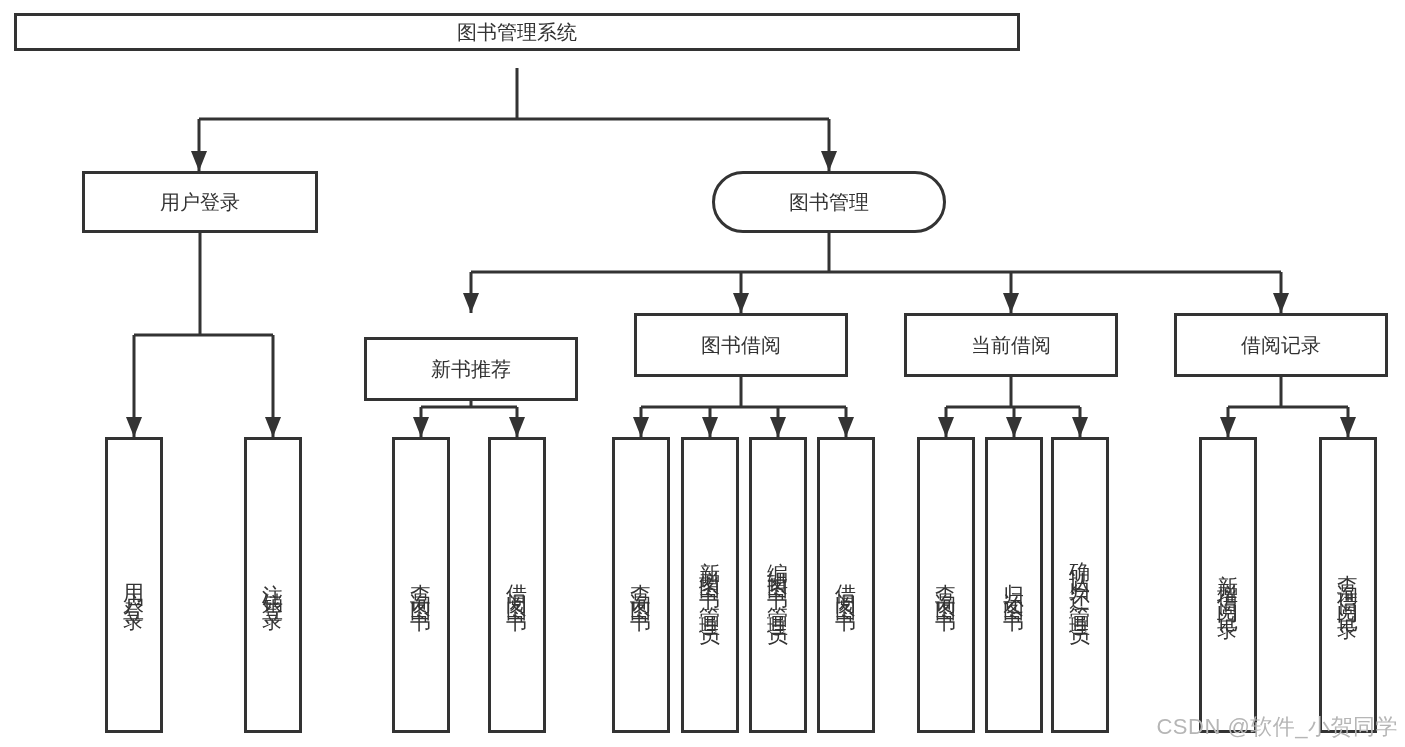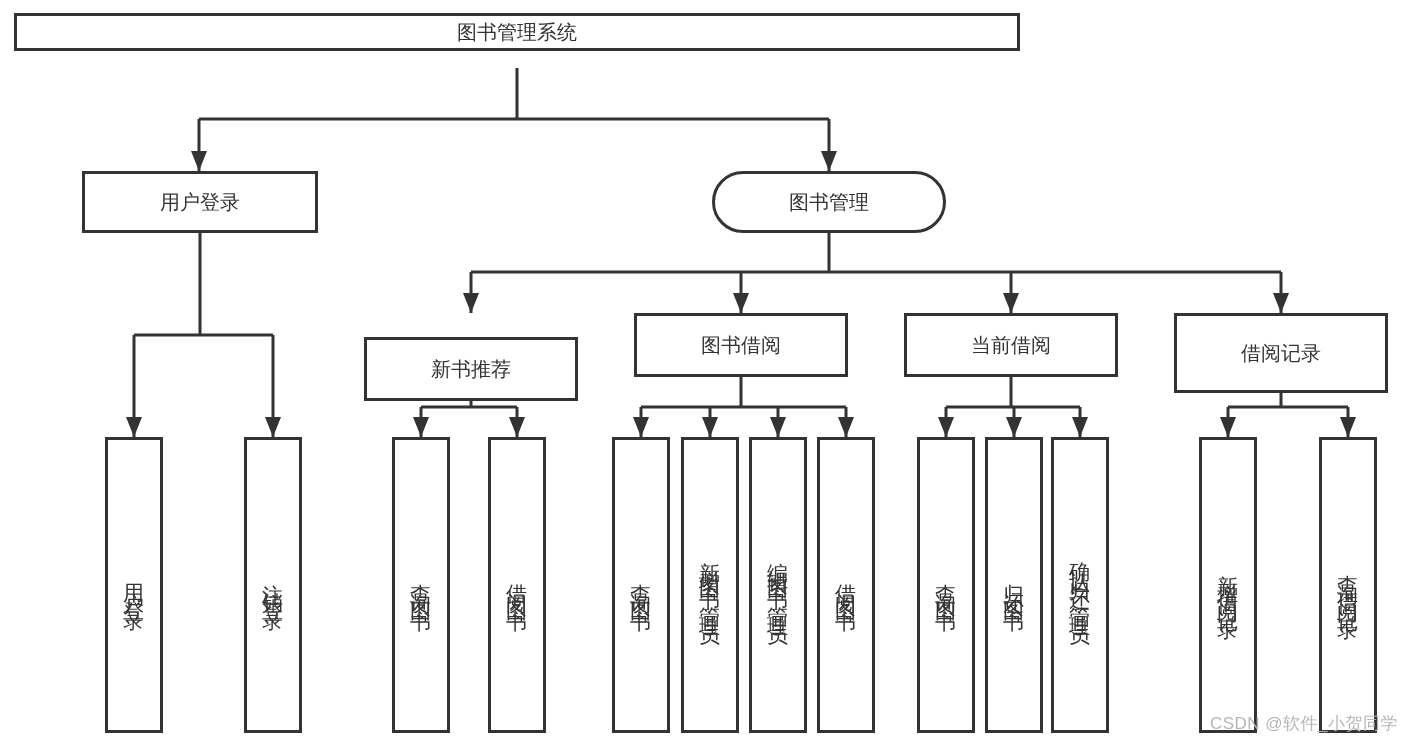--- a/index.html
+++ b/index.html
@@ -42,21 +42,21 @@
     letter-spacing: 9px;
     font-size: 21px;
     line-height: 1;
     white-space: normal;
   }
   .watermark {
     position: absolute;
     top: 712px;
     right: 7px;
     z-index: 3;
-    font-size: 17px;
+    font-size: 22px;
     color: #b6b6b6;
     letter-spacing: 0.5px;
     white-space: nowrap;
   }
 </style>
 </head>
 <body>
 
 <div class="canvas">
 
@@ -106,21 +106,21 @@
 
   <div class="node" style="left:364px; top:313px; width:214px; height:64px;margin-top:24px;">
     <span class="lbl">新书推荐</span>
   </div>
   <div class="node" style="left:634px; top:313px; width:214px; height:64px;">
     <span class="lbl">图书借阅</span>
   </div>
   <div class="node" style="left:904px; top:313px; width:214px; height:64px;">
     <span class="lbl">当前借阅</span>
   </div>
-  <div class="node" style="left:1174px; top:313px; width:214px; height:80px;">
+  <div class="node" style="left:1174px; top:313px; width:214px; height:64px;">
     <span class="lbl">借阅记录</span>
   </div>
 
   <div class="node vnode" style="left:105px; top:437px; width:58px; height:296px;">
     <span class="lbl">用户登录</span>
   </div>
   <div class="node vnode" style="left:244px; top:437px; width:58px; height:296px;">
     <span class="lbl">注销登录</span>
   </div>
 

